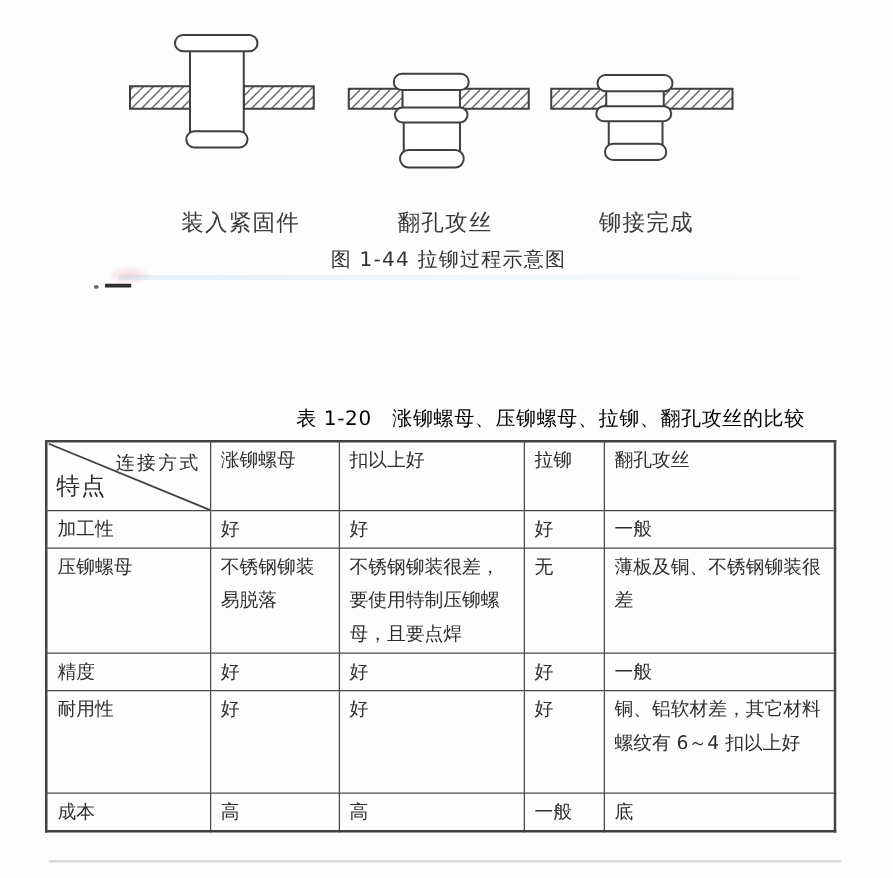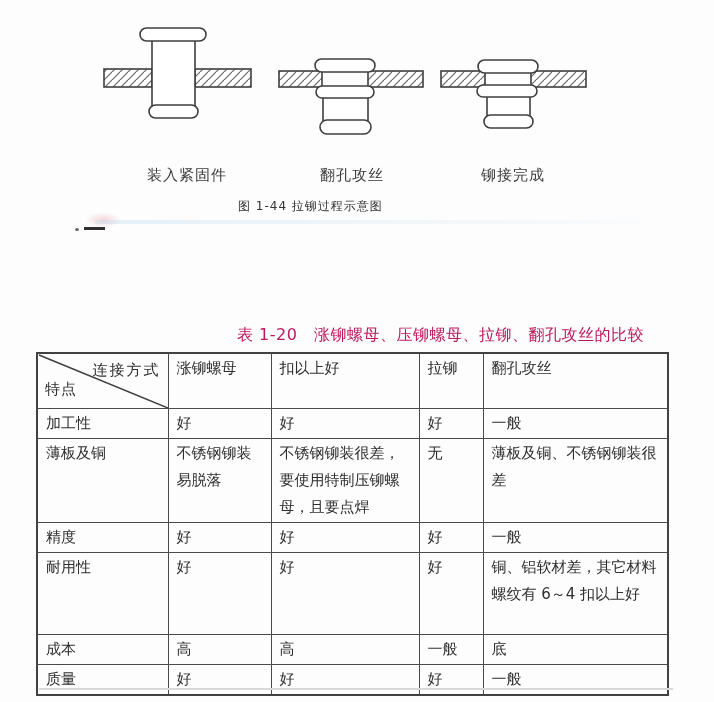--- a/index.html
+++ b/index.html
@@ -7,50 +7,50 @@
     position:relative;
     width:714px;height:702px;
     background:#fdfdfd;
     font-family:"DejaVu Sans","Liberation Sans",sans-serif;
     color:#2e2e2e;
     overflow:hidden;
   }
   .figure-svg{position:absolute;left:0;top:0;}
   .fig-label{
     position:absolute;top:166px;
-    font-size:15px;letter-spacing:1px;color:#3a3a3a;
-    text-align:right;white-space:nowrap;
+    font-size:18px;letter-spacing:1px;color:#3a3a3a;
+    text-align:left;white-space:nowrap;
   }
   .fig-label-1{left:145px;width:82px;}
   .fig-label-2{left:318px;width:66px;}
   .fig-label-3{left:479px;width:66px;}
   .fig-caption{
     position:absolute;left:238px;top:198px;width:215px;
-    font-size:12px;letter-spacing:1px;color:#333;
-    text-align:left;white-space:nowrap;
+    font-size:16px;letter-spacing:1px;color:#333;
+    text-align:right;white-space:nowrap;
   }
   .artifact-dash{
     position:absolute;left:84px;top:227px;width:21px;height:3px;
     background:#2f2f2f;
   }
   .artifact-dot{
     position:absolute;left:75px;top:228px;width:4px;height:3px;
     background:#6a6a6a;border-radius:50%;
   }
   .artifact-smudge{
     position:absolute;left:85px;top:212px;width:36px;height:16px;
     background:radial-gradient(ellipse at center, rgba(235,170,175,0.45), rgba(235,170,175,0) 70%);
   }
   .artifact-streak{
     position:absolute;left:95px;top:220px;width:545px;height:4px;
     background:linear-gradient(to right, rgba(185,215,235,0.35), rgba(185,215,235,0.05));
   }
   .table-title{
     position:absolute;left:237px;top:325px;
-    font-size:16px;color:#be185d;white-space:nowrap;letter-spacing:0.5px;
+    font-size:16px;color:#000000;white-space:nowrap;letter-spacing:0.5px;
   }
   table.cmp{
     position:absolute;left:36px;top:352px;
     width:631px;
     border-collapse:collapse;
     table-layout:fixed;
     font-size:15px;color:#2e2e2e;
   }
   table.cmp td{
     border:1px solid #4a4a4a;
@@ -61,21 +61,21 @@
   }
   table.cmp{border:2px solid #424242;}
   td.corner{position:relative;padding:0;margin-top:48px;}
   .corner-svg{position:absolute;left:0;top:0;}
   .corner-top{
     position:absolute;top:3px;right:7px;
     font-size:15px;letter-spacing:2px;color:#2e2e2e;
   }
   .corner-bottom{
     position:absolute;bottom:5px;left:7px;
-    font-size:15px;letter-spacing:1px;color:#2e2e2e;
+    font-size:19px;letter-spacing:1px;color:#2e2e2e;
   }
   .table-shadow{
     position:absolute;left:39px;top:688px;width:634px;height:2px;
     background:#d9d9d9;
   }
 </style>
 </head>
 <body>
 
 <div class="page">
@@ -153,21 +153,21 @@
 
       <tr style="height:26px">
         <td>加工性</td>
         <td>好</td>
         <td>好</td>
         <td>好</td>
         <td>一般</td>
       </tr>
 
       <tr style="height:82px">
-        <td>薄板及铜</td>
+        <td>压铆螺母</td>
         <td>不锈钢铆装易脱落</td>
         <td>不锈钢铆装很差，要使用特制压铆螺母，且要点焊</td>
         <td>无</td>
         <td>薄板及铜、不锈钢铆装很差</td>
       </tr>
 
       <tr style="height:27px">
         <td>精度</td>
         <td>好</td>
         <td>好</td>
@@ -184,25 +184,18 @@
       </tr>
 
       <tr style="height:29px">
         <td>成本</td>
         <td>高</td>
         <td>高</td>
         <td>一般</td>
         <td>底</td>
       </tr>
 
-      <tr style="height:27px">
-        <td>质量</td>
-        <td>好</td>
-        <td>好</td>
-        <td>好</td>
-        <td>一般</td>
-      </tr>
     </tbody>
   </table>
 
   <div class="table-shadow"></div>
 
 </div>
 
 </body></html>

